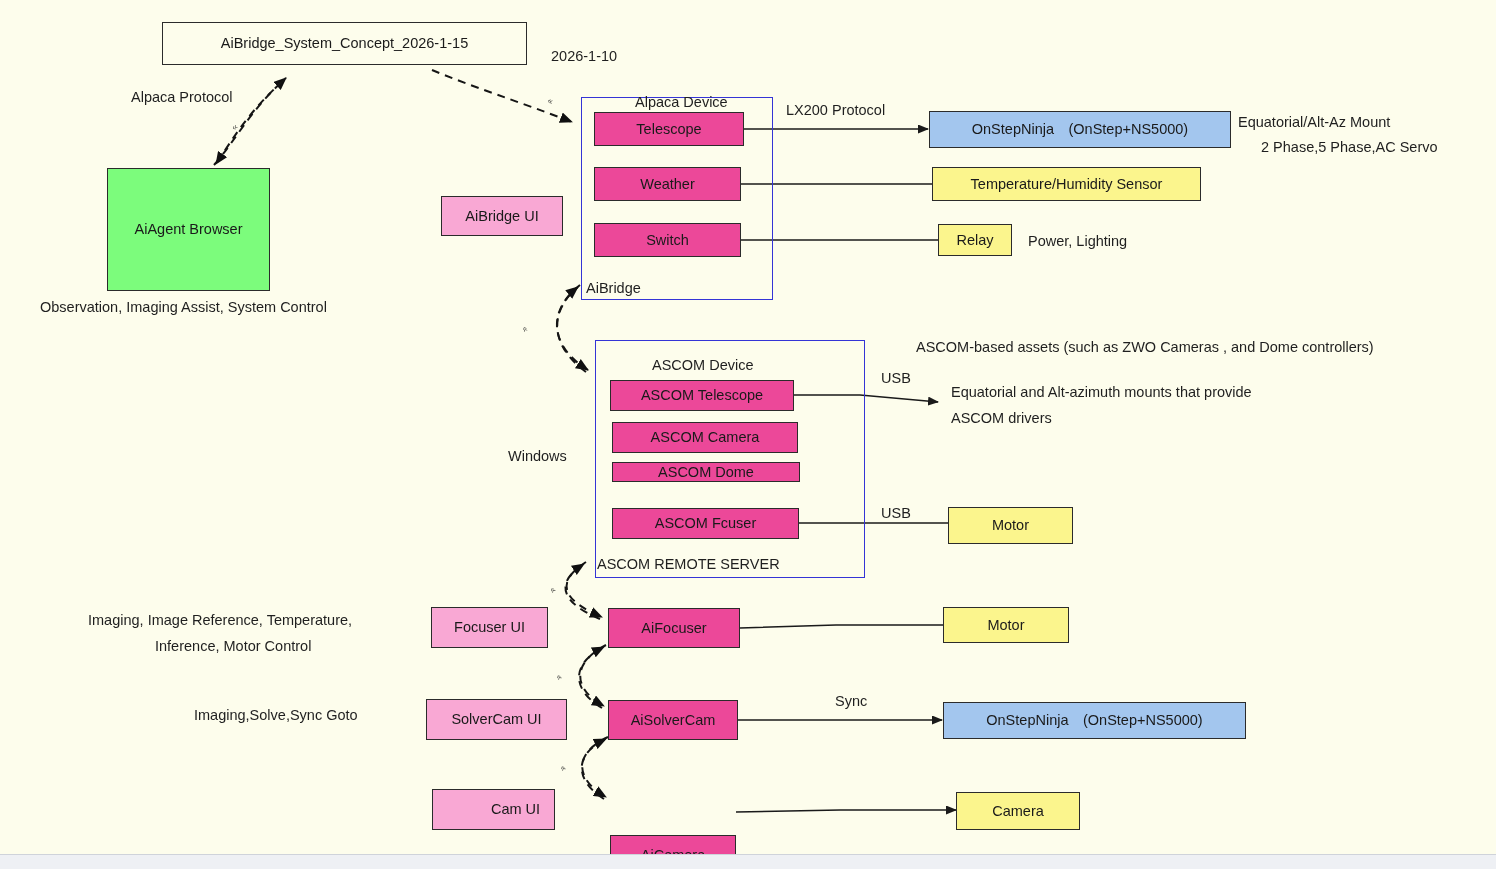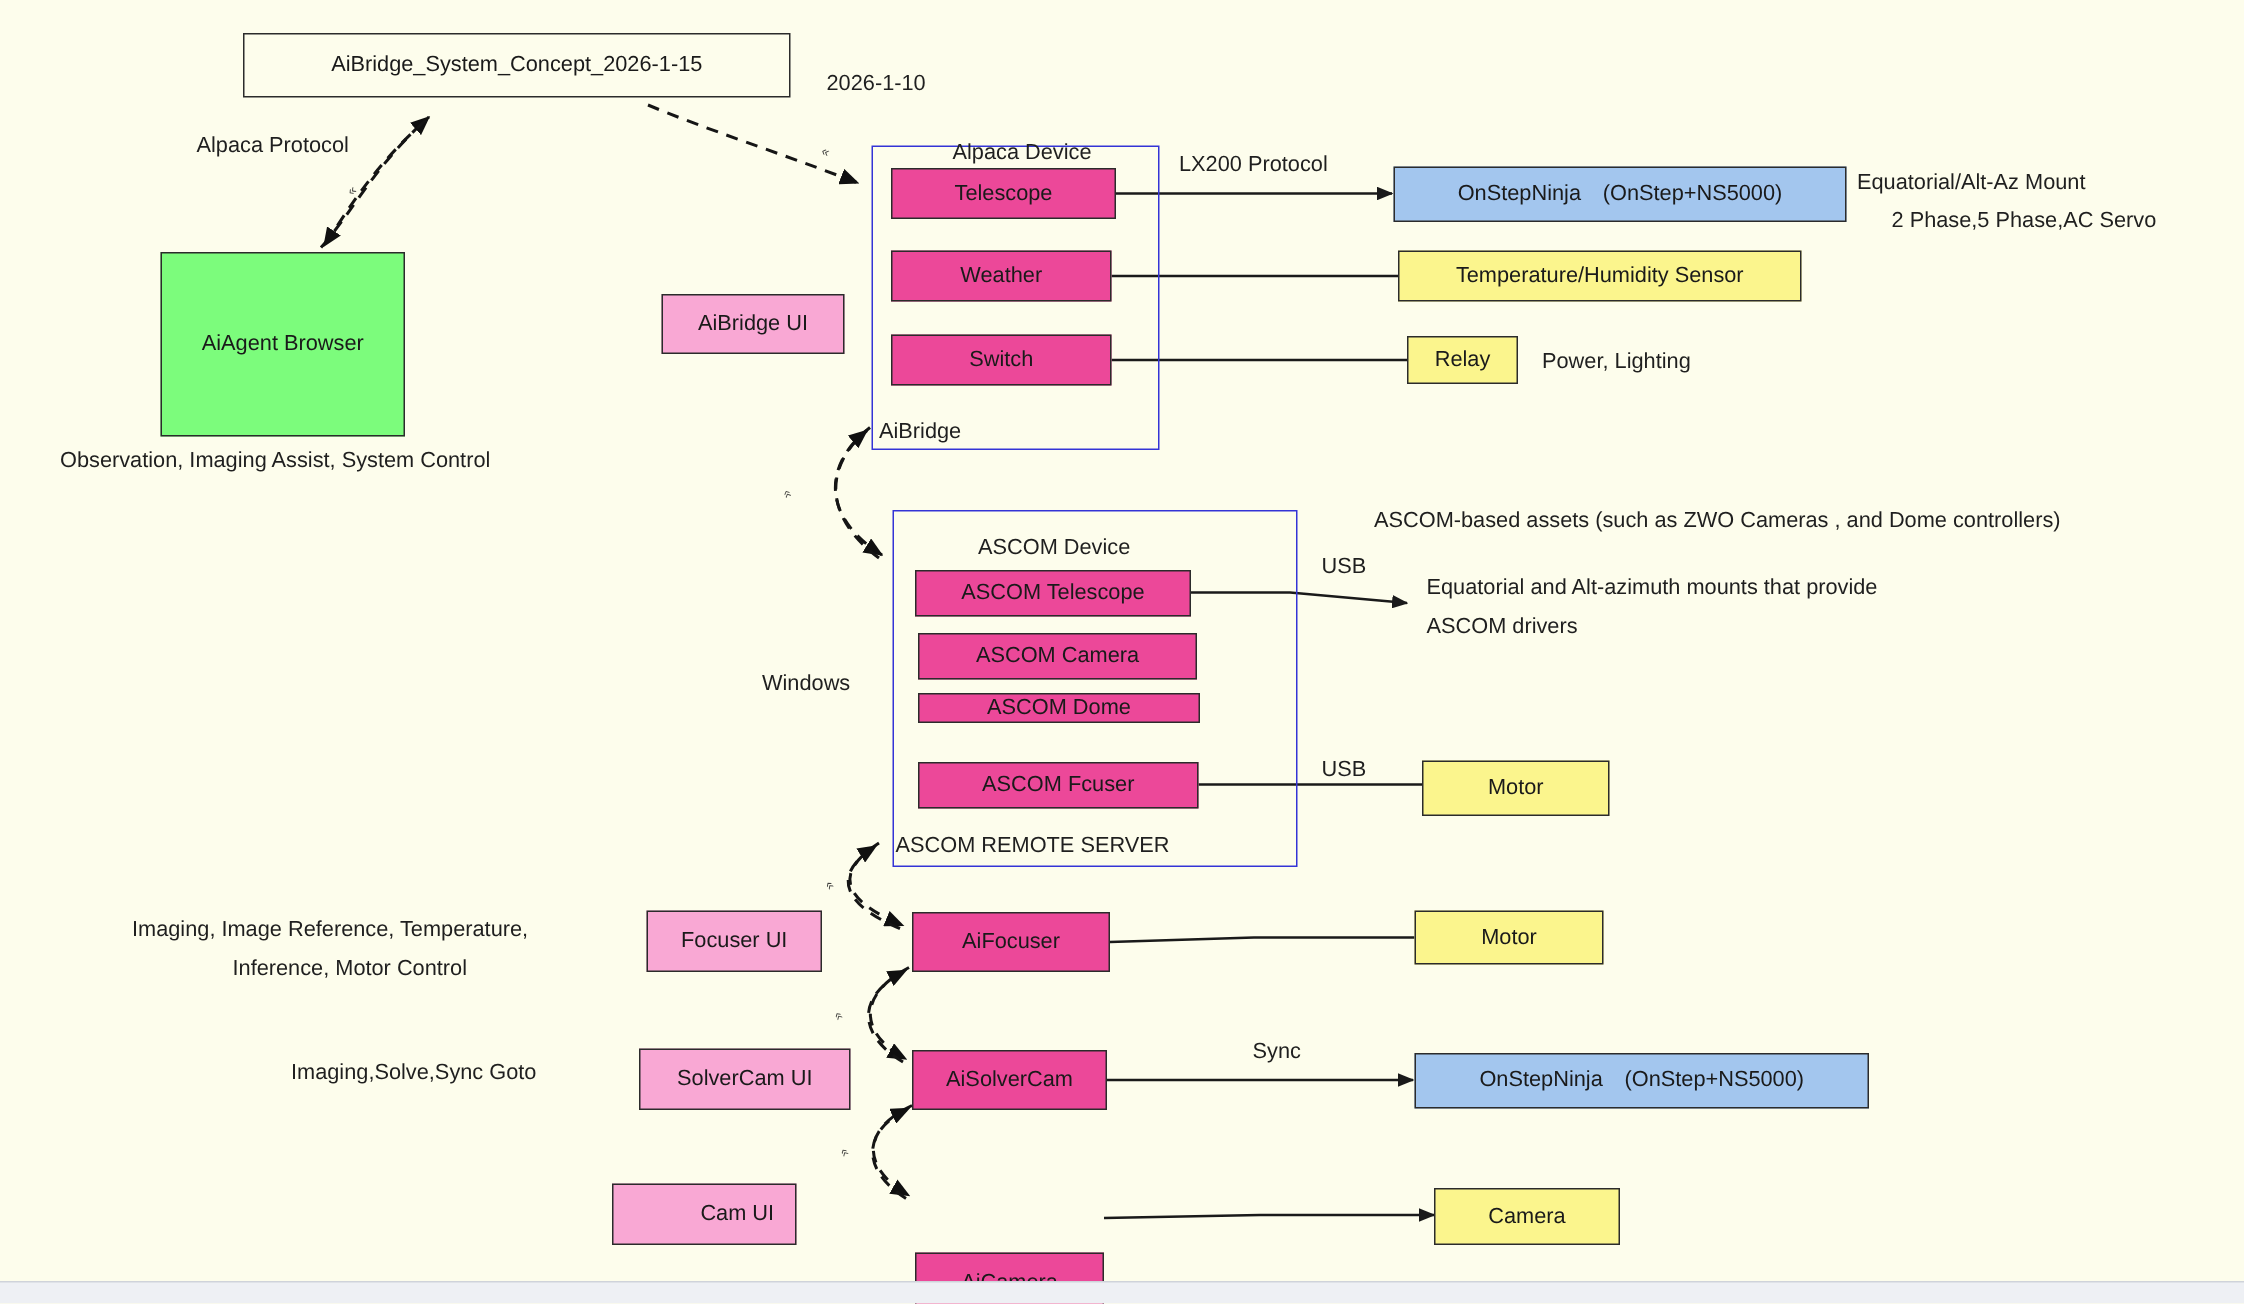--- a/index.html
+++ b/index.html
@@ -202,21 +202,21 @@
     <span>SolverCam UI</span>
   </div>
   <div class="node cyan" style="left:608px;top:700px;width:130px;height:40px;">
     <span>AiSolverCam</span>
   </div>
   <div class="lbl" style="left:835px;top:692px;">Sync</div>
   <div class="node blue" style="left:943px;top:702px;width:303px;height:37px;">
     <span>OnStepNinja　(OnStep+NS5000)</span>
   </div>
 
-  <div class="node salmon" style="left:408px;top:789px;width:123px;height:41px;padding-left:44px;">
+  <div class="node salmon" style="left:432px;top:789px;width:123px;height:41px;padding-left:44px;">
     <span>Cam UI</span>
   </div>
   <div class="node cyan" style="left:610px;top:791px;width:126px;height:40px;margin-top:44px;">
     <span>AiCamera</span>
   </div>
   <div class="node yellow" style="left:956px;top:792px;width:124px;height:38px;">
     <span>Camera</span>
   </div>
 
   <div class="edge-glyph" style="left:232px;top:122px;transform:rotate(-38deg);">«</div>

